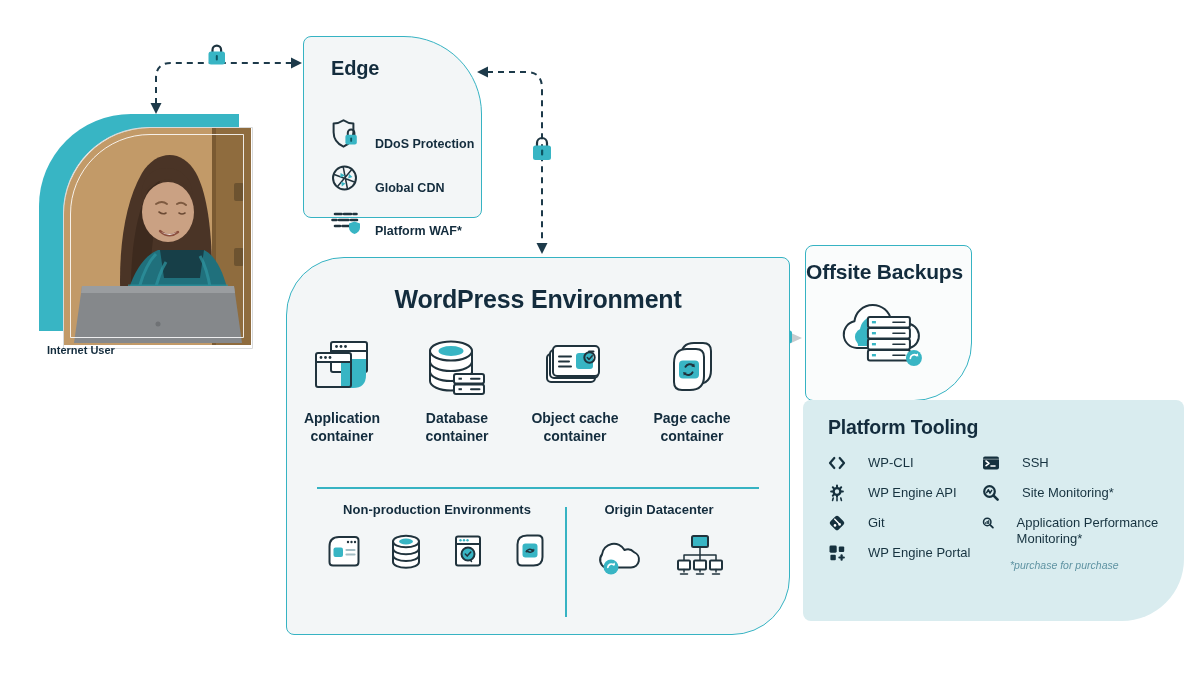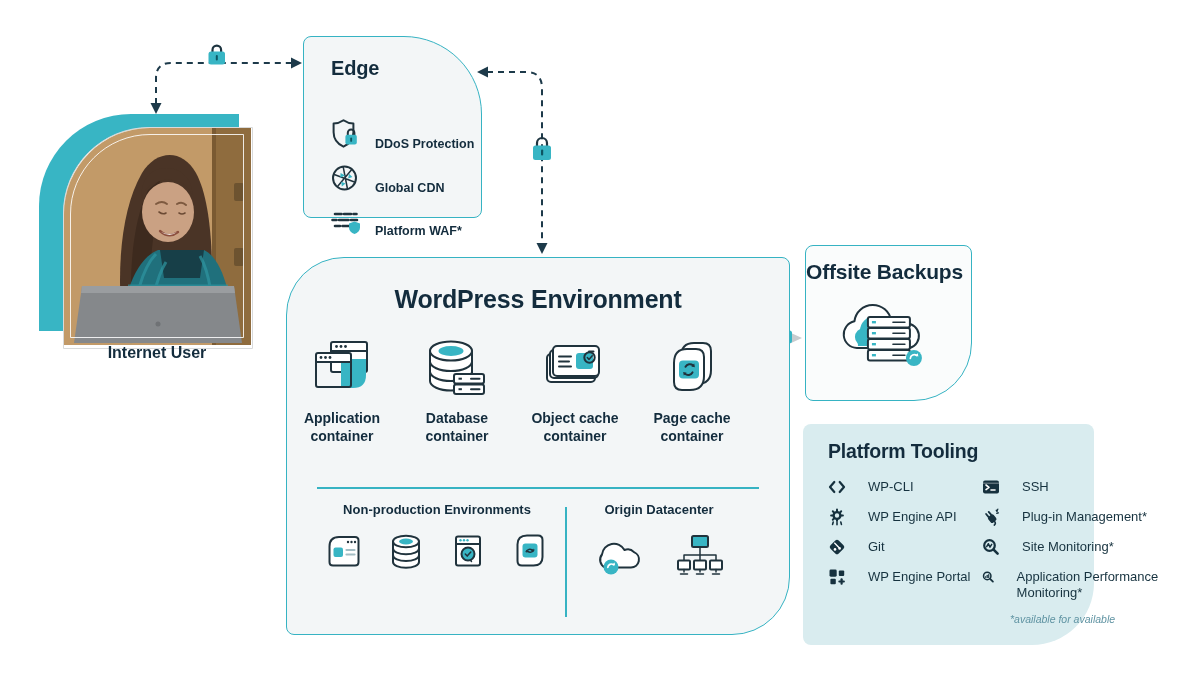--- a/index.html
+++ b/index.html
@@ -25,21 +25,21 @@
   .pic{stroke:#16313e;stroke-width:2.2;fill:none;stroke-linecap:round;stroke-linejoin:round}
   .pfn{fill:#16313e}
   .lk{stroke:#1d3440;stroke-width:2.2;fill:none;stroke-linecap:round}
   .dash{stroke:#1d3a4a;stroke-width:2;fill:none;stroke-dasharray:6 5}
   .ah{fill:#1d3a4a}
 
   
   .iu-teal{left:39px;top:114px;width:200px;height:217px;background:var(--accent);border-radius:92px 0 0 0}
   .iu-frame{left:63px;top:127px;width:190px;height:222px;background:#fff;border:1px solid #d8dadb;border-radius:86px 0 0 0}
   .iu-photo{left:0;top:0;width:187px;height:217px;border-radius:86px 0 0 0;overflow:hidden}
-  .iu-label{left:47px;top:344px;width:220px;text-align:center;font-size:16px;font-weight:700;color:var(--heading)}
+  .iu-label{left:47px;top:344px;width:220px;text-align:left;font-size:11px;font-weight:700;color:var(--heading)}
 
   
   .edge-box{left:303px;top:36px;width:179px;height:182px;border-radius:8px 78px 8px 8px}
   .edge-title{position:absolute;left:27px;top:20px;font-size:20px}
   .edge-row{position:absolute;left:24px;display:flex;align-items:flex-end;gap:13px}
   .edge-row .lbl{font-size:12.5px;font-weight:700;color:var(--heading);white-space:nowrap}
 
   
   .wpe-box{left:286px;top:257px;width:504px;height:378px;border-radius:58px 8px 58px 8px}
   .wpe-title{position:absolute;left:0;right:0;top:27px;text-align:center;font-size:25px}
@@ -50,21 +50,21 @@
   .subsec{position:absolute;top:242px;text-align:center}
   .subsec .st{font-size:13px;font-weight:700;color:var(--heading);white-space:nowrap}
   .subrow{display:flex;justify-content:center;align-items:center}
 
   
   .off-box{left:805px;top:245px;width:167px;height:156px;background:var(--offsite-bg);border-radius:8px 8px 58px 8px}
   .off-title{position:absolute;left:0;right:0;top:14px;font-size:21px}
   .off-icon{position:absolute;left:50%;top:40px;transform:translateX(-52%)}
 
   
-  .pt-box{left:803px;top:424px;width:291px;height:221px;background:var(--tooling-bg);border:none;border-radius:8px 8px 62px 8px}
+  .pt-box{left:803px;top:400px;width:381px;height:221px;background:var(--tooling-bg);border:none;border-radius:8px 8px 62px 8px}
   .pt-title{position:absolute;left:25px;top:16px;font-size:19.5px}
   .pt-col{position:absolute;top:54px}
   .pt-col1{left:25px;width:148px}
   .pt-col2{left:179px;width:182px}
   .pt-item{display:flex;align-items:flex-start;gap:22px;margin-bottom:12px;min-height:18px}
   .pt-item .lbl{font-size:13px;line-height:1.22;color:#16323f;padding-top:1px}
   .pt-foot{margin:8px 0 0 28px;font-size:10.5px;font-style:italic;color:var(--footnote)}
 </style>
 </head>
 <body>
@@ -375,47 +375,33 @@
       <svg width="18" height="18" viewBox="0 0 18 18">
         <rect class="pfn" x="1" y="2.5" width="16" height="13" rx="2"></rect>
         <path d="M4 7 l3 2.3 L4 11.6" stroke="#fff" stroke-width="1.6" fill="none" stroke-linecap="round" stroke-linejoin="round"></path>
         <line x1="9" y1="12" x2="13" y2="12" stroke="#fff" stroke-width="1.6" stroke-linecap="round"></line>
         <line x1="1" y1="5.2" x2="17" y2="5.2" stroke="#fff" stroke-width=".9" opacity=".5"></line>
       </svg>
       <span class="lbl">SSH</span>
     </div>
     <div class="pt-item">
       <svg width="18" height="18" viewBox="0 0 18 18">
-        <g transform="rotate(-40 9 10)">
-          <rect class="pfn" x="6" y="7.5" width="7" height="7.5" rx="2"></rect>
-          <line x1="7.8" y1="7.5" x2="7.8" y2="3.8" stroke="#16313e" stroke-width="1.8" stroke-linecap="round"></line>
-          <line x1="11.2" y1="7.5" x2="11.2" y2="3.8" stroke="#16313e" stroke-width="1.8" stroke-linecap="round"></line>
-          <path d="M9.5 15 q0 2.5-2.5 2.5" stroke="#16313e" stroke-width="1.6" fill="none" stroke-linecap="round"></path>
-        </g>
-        <g stroke="#16313e" stroke-width="1.3" stroke-linecap="round">
-          <path d="M14.2 2.2 l.9 1.5 M16.4 4.8 l-1.6.6 M15.8 1.2 l-.9 1.9"></path>
-        </g>
-      </svg>
-      <span class="lbl">Plug-in Management*</span>
-    </div>
-    <div class="pt-item">
-      <svg width="18" height="18" viewBox="0 0 18 18">
         <circle class="pic" cx="7.5" cy="7.5" r="5.3"></circle>
         <line x1="11.6" y1="11.6" x2="15.6" y2="15.6" stroke="#16313e" stroke-width="2.6" stroke-linecap="round"></line>
         <path class="pic" style="stroke-width:1.5" d="M4.7 8.6 l1.7-2.9 l1.6 3.4 l1.7-2.7"></path>
       </svg>
       <span class="lbl">Site Monitoring*</span>
     </div>
     <div class="pt-item">
       <svg width="18" height="18" viewBox="0 0 18 18">
         <circle class="pic" cx="7.5" cy="7.5" r="5.3"></circle>
         <line x1="11.6" y1="11.6" x2="15.6" y2="15.6" stroke="#16313e" stroke-width="2.6" stroke-linecap="round"></line>
         <g stroke="#16313e" stroke-width="1.6" stroke-linecap="round">
           <line x1="5.4" y1="9.6" x2="5.4" y2="8.3"></line>
           <line x1="7.5" y1="9.6" x2="7.5" y2="6.6"></line>
           <line x1="9.6" y1="9.6" x2="9.6" y2="5.4"></line>
         </g>
       </svg>
       <span class="lbl">Application Performance Monitoring*</span>
     </div>
-    <p class="pt-foot">*available for available</p>
+    <p class="pt-foot">*purchase for purchase</p>
   </div>
 </div>
 
 </body></html>

